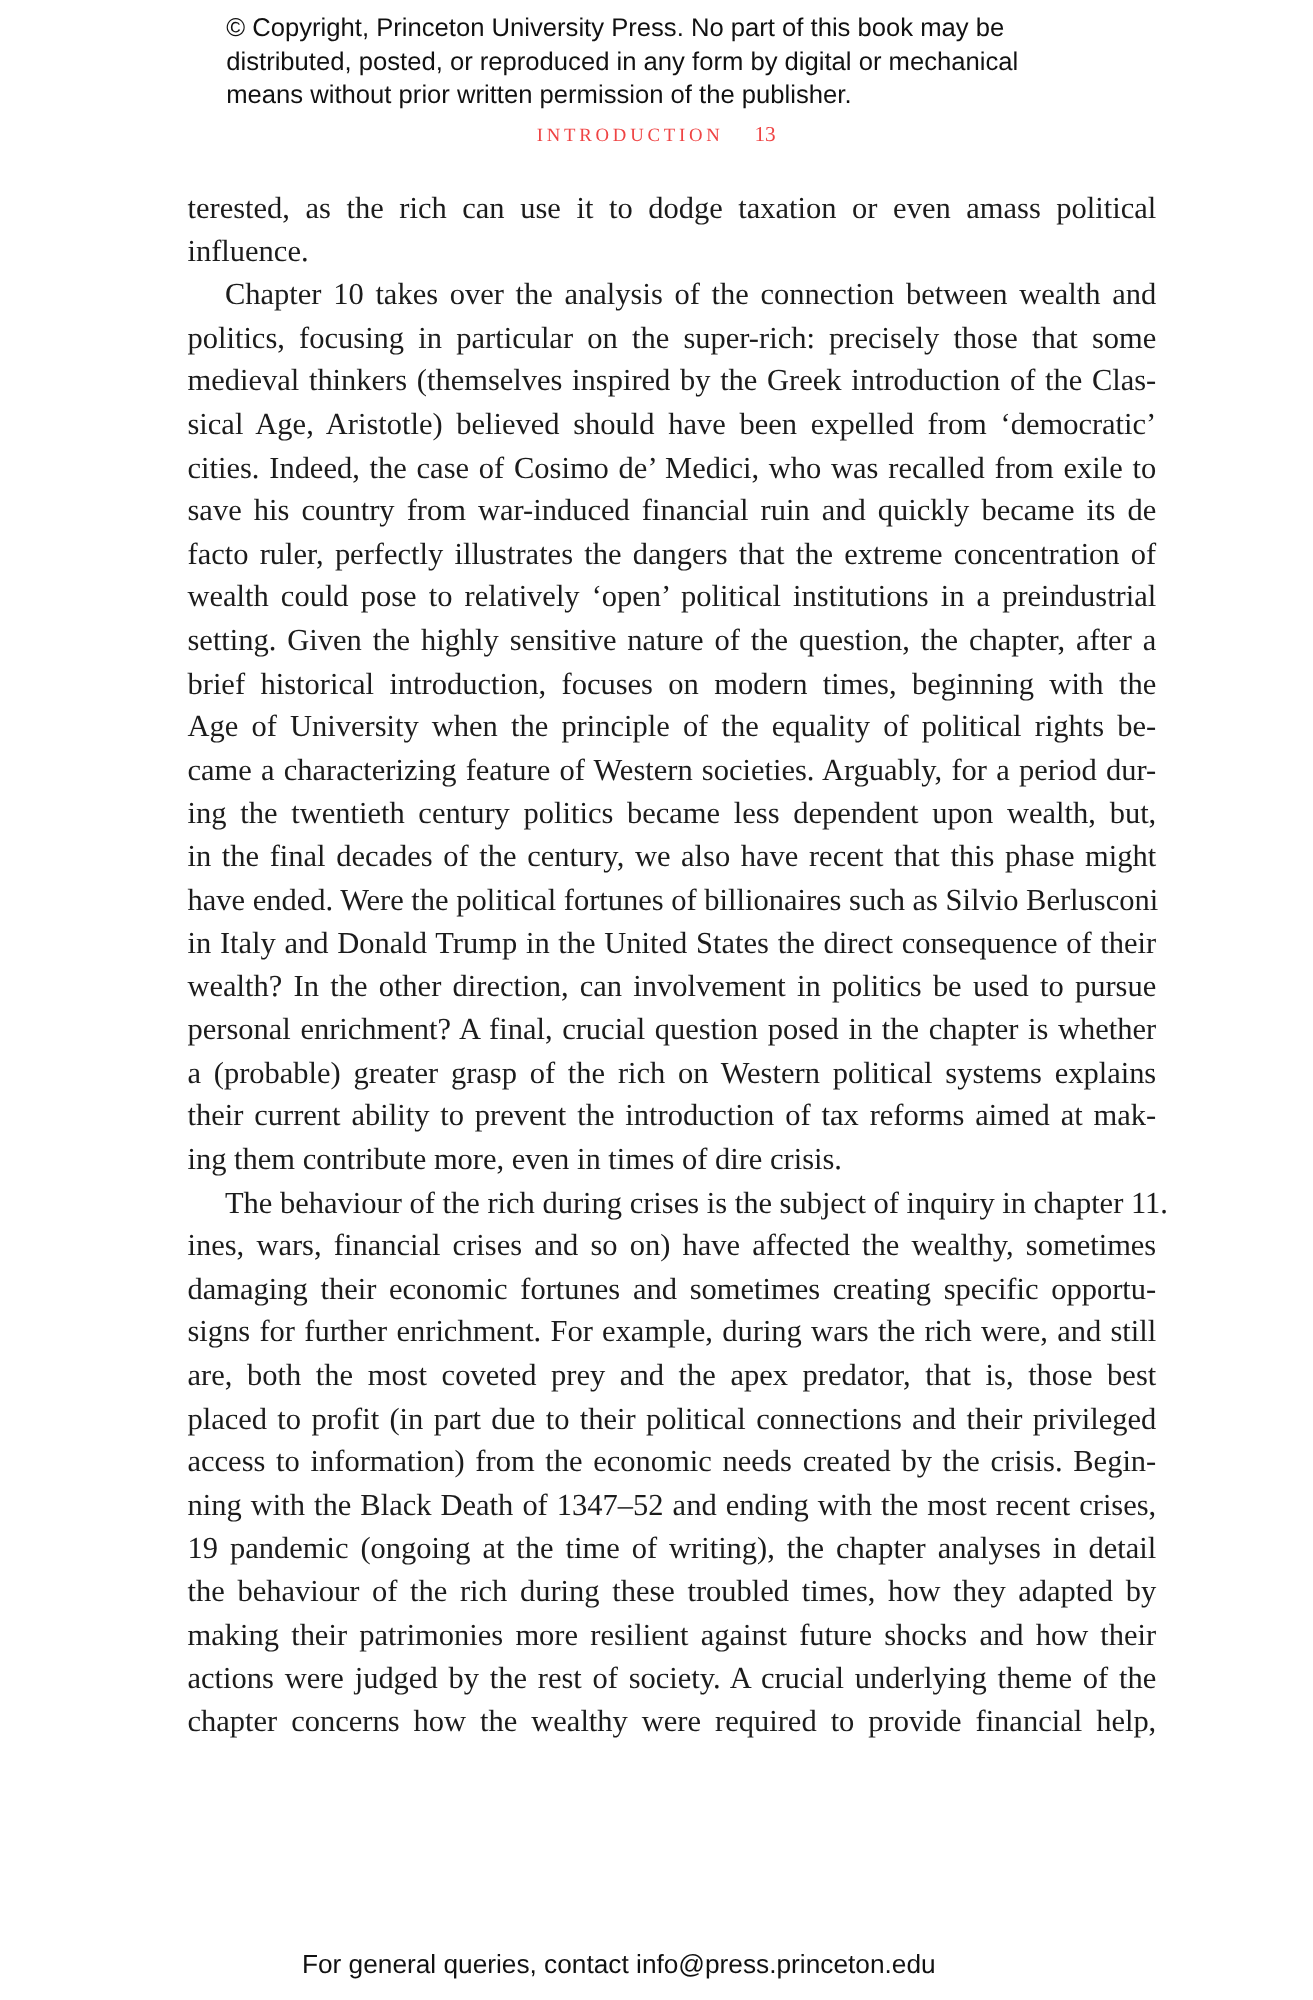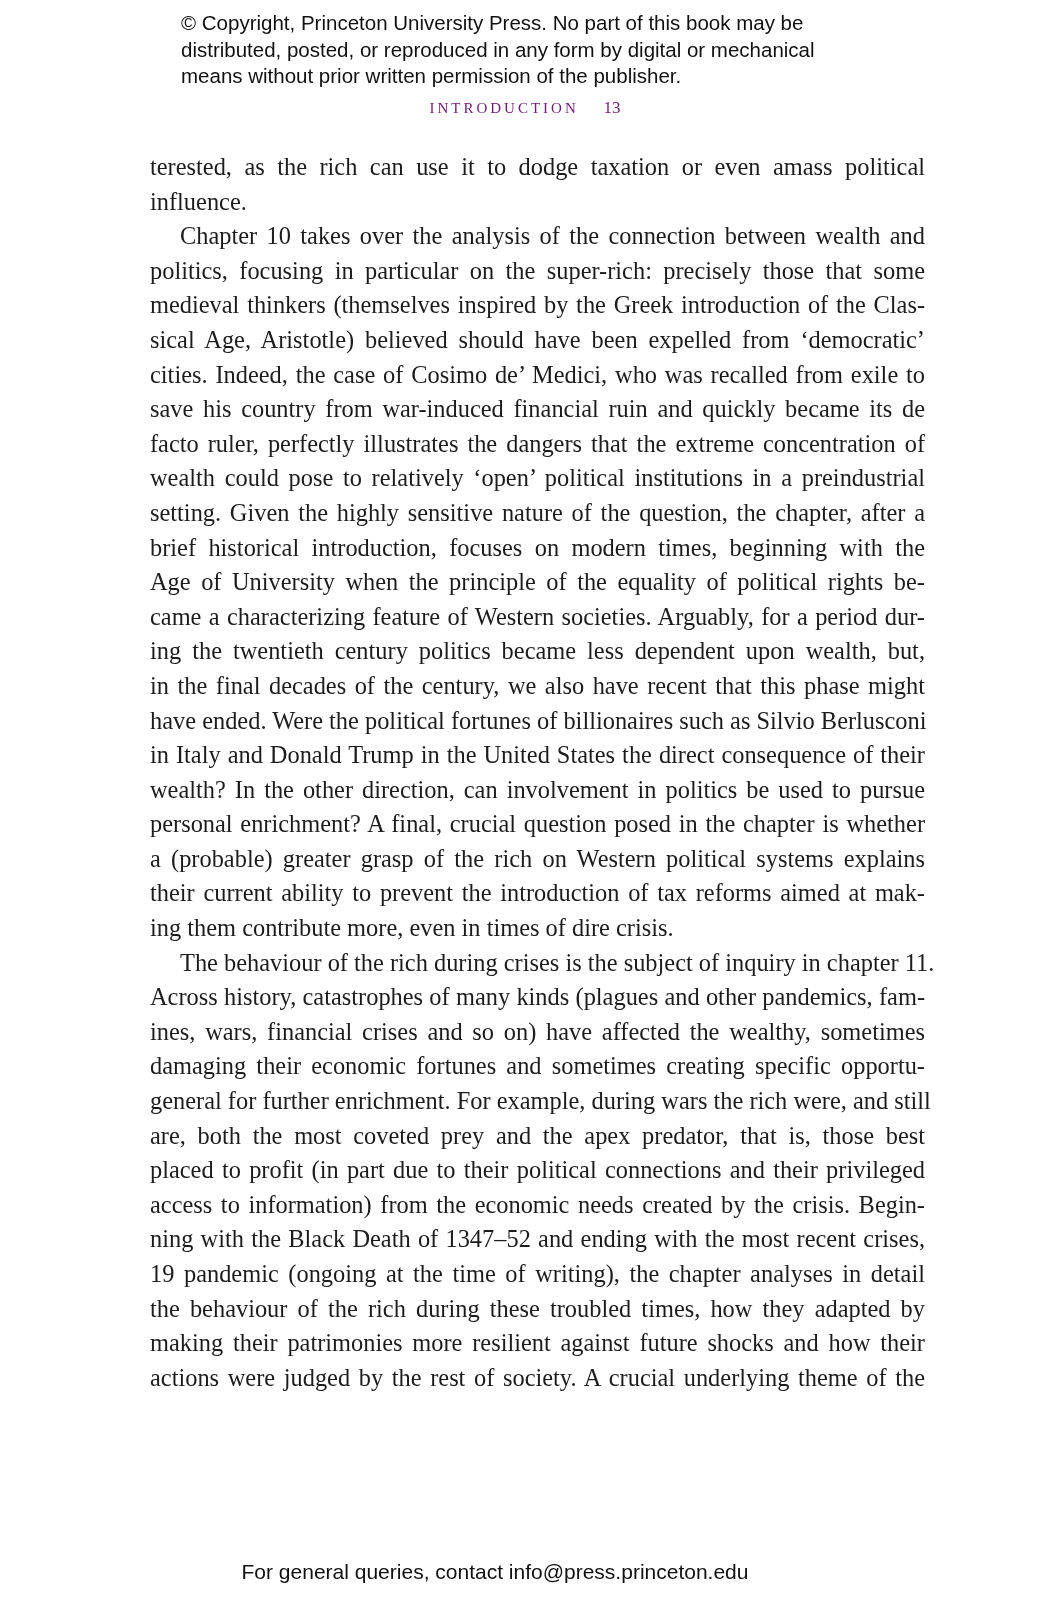--- a/index.html
+++ b/index.html
@@ -4,21 +4,21 @@
 <style>
   html, body { margin: 0; padding: 0; background: #ffffff; }
   body { width: 1050px; height: 1600px; position: relative; overflow: hidden; color: #1a1a1a; }
   .notice {
     position: absolute; left: 181px; top: 10px; width: 700px;
     font-family: "Liberation Sans", sans-serif; font-size: 20.5px; line-height: 26.5px; color: #111;
   }
   .notice div { white-space: nowrap; }
   .running-head {
     position: absolute; left: 0; top: 98px; width: 1050px; text-align: center;
-    font-family: "Liberation Serif", serif; font-size: 15px; letter-spacing: 3px; color: #701a75;
+    font-family: "Liberation Serif", serif; font-size: 15px; letter-spacing: 3px; color: #ef4444;
   }
   .running-head .pg { margin-left: 18px; letter-spacing: 0; font-size: 17px; }
   .body-text {
     position: absolute; left: 150px; top: 150px; width: 775px;
     font-family: "Liberation Serif", serif; font-size: 24.4px; color: #1c1c1c;
   }
   .line {
     height: 34.6px; line-height: 34.6px; white-space: nowrap;
     text-align: justify; text-align-last: justify;
   }
@@ -61,27 +61,27 @@
   <div class="line">ing the twentieth century politics became less dependent upon wealth, but,</div>
   <div class="line">in the final decades of the century, we also have recent that this phase might</div>
   <div class="line">have ended. Were the political fortunes of billionaires such as Silvio Berlusconi</div>
   <div class="line">in Italy and Donald Trump in the United States the direct consequence of their</div>
   <div class="line">wealth? In the other direction, can involvement in politics be used to pursue</div>
   <div class="line">personal enrichment? A final, crucial question posed in the chapter is whether</div>
   <div class="line">a (probable) greater grasp of the rich on Western political systems explains</div>
   <div class="line">their current ability to prevent the introduction of tax reforms aimed at mak-</div>
   <div class="line last">ing them contribute more, even in times of dire crisis.</div>
   <div class="line indent">The behaviour of the rich during crises is the subject of inquiry in chapter 11.</div>
-  <div class="line">Across history, catastrophes of many kinds (plagues and other pandemics, fam-</div>
   <div class="line">ines, wars, financial crises and so on) have affected the wealthy, sometimes</div>
   <div class="line">damaging their economic fortunes and sometimes creating specific opportu-</div>
-  <div class="line">general for further enrichment. For example, during wars the rich were, and still</div>
+  <div class="line">signs for further enrichment. For example, during wars the rich were, and still</div>
   <div class="line">are, both the most coveted prey and the apex predator, that is, those best</div>
   <div class="line">placed to profit (in part due to their political connections and their privileged</div>
   <div class="line">access to information) from the economic needs created by the crisis. Begin-</div>
   <div class="line">ning with the Black Death of 1347–52 and ending with the most recent crises,</div>
   <div class="line">19 pandemic (ongoing at the time of writing), the chapter analyses in detail</div>
   <div class="line">the behaviour of the rich during these troubled times, how they adapted by</div>
   <div class="line">making their patrimonies more resilient against future shocks and how their</div>
   <div class="line">actions were judged by the rest of society. A crucial underlying theme of the</div>
+  <div class="line">chapter concerns how the wealthy were required to provide financial help,</div>
 </div>
 
 <div class="footer">For general queries, contact info@press.princeton.edu</div>
 
 </body></html>

